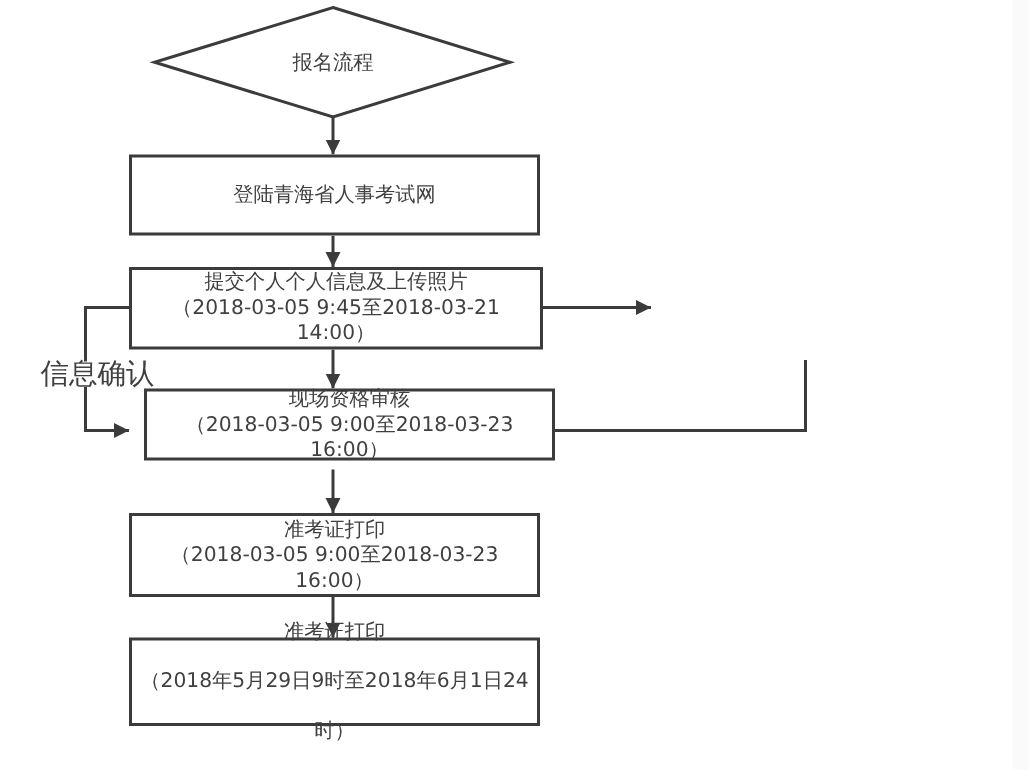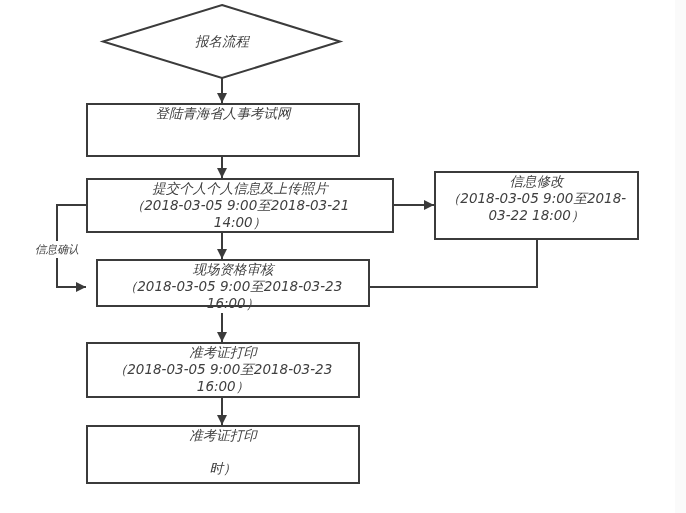--- a/index.html
+++ b/index.html
@@ -4,67 +4,67 @@
 <style>
   html, body { margin: 0; padding: 0; background: #ffffff; }
   .canvas {
     position: relative;
     width: 686px;
     height: 513px;
     background: #ffffff;
     overflow: hidden;
     font-family: "DejaVu Sans", "Liberation Sans", sans-serif;
     color: #404040;
-    font-style: italic;
   }
   .edge-strip {
     position: absolute;
     right: 0; top: 0;
     width: 11px; height: 513px;
     background: #fafafa;
   }
   svg.wires {
     position: absolute;
     left: 0; top: 0;
     width: 686px; height: 513px;
   }
   .node {
     position: absolute;
     box-sizing: border-box;
     border: 2px solid #3b3b3b;
     background: #ffffff;
     display: flex;
     flex-direction: column;
     align-items: center;
+    justify-content: center;
     text-align: center;
     font-size: 13.5px;
     line-height: 17px;
   }
   .node .ln { white-space: nowrap; }
   .diamond-label {
     position: absolute;
     left: 103px; top: 5px;
     width: 238px; height: 73px;
     display: flex;
     align-items: center;
     justify-content: center;
     font-size: 13.5px;
   }
   .node-login  { left: 86px;  top: 103px; width: 274px; height: 54px; }
-  .node-submit { left: 86px;  top: 178px; width: 308px; height: 55px; }
+  .node-submit { left: 86px;  top: 178px; width: 276px; height: 55px; }
   .node-modify { left: 434px; top: 171px; width: 205px; height: 69px; }
   .node-review { left: 96px;  top: 259px; width: 274px; height: 48px; }
   .node-pay    { left: 86px;  top: 342px; width: 274px; height: 56px; }
   .node-print  { left: 86px;  top: 425px; width: 274px; height: 59px; gap: 16px; }
   .edge-label {
     position: absolute;
     left: 27px; top: 241px;
     width: 60px; height: 17px;
     background: #ffffff;
-    font-size: 11px;
+    font-size: 19px;
     line-height: 17px;
     text-align: center;
     white-space: nowrap;
   }
 </style>
 </head>
 <body>
 
 <div class="canvas">
 
@@ -90,42 +90,38 @@
   </svg>
 
   <div class="diamond-label">报名流程</div>
 
   <div class="node node-login">
     <div class="ln">登陆青海省人事考试网</div>
   </div>
 
   <div class="node node-submit">
     <div class="ln">提交个人个人信息及上传照片</div>
-    <div class="ln">（2018-03-05 9:00至2018-03-21</div>
+    <div class="ln">（2018-03-05 9:45至2018-03-21</div>
     <div class="ln">14:00）</div>
   </div>
 
-  <div class="node node-modify">
-    <div class="ln">信息修改</div>
-    <div class="ln">（2018-03-05 9:00至2018-</div>
-    <div class="ln">03-22 18:00）</div>
-  </div>
 
   <div class="node node-review">
     <div class="ln">现场资格审核</div>
     <div class="ln">（2018-03-05 9:00至2018-03-23</div>
     <div class="ln">16:00）</div>
   </div>
 
   <div class="node node-pay">
     <div class="ln">准考证打印</div>
     <div class="ln">（2018-03-05 9:00至2018-03-23</div>
     <div class="ln">16:00）</div>
   </div>
 
   <div class="node node-print">
     <div class="ln">准考证打印</div>
+    <div class="ln">（2018年5月29日9时至2018年6月1日24</div>
     <div class="ln">时）</div>
   </div>
 
   <div class="edge-label">信息确认</div>
 
 </div>
 
 </body></html>

